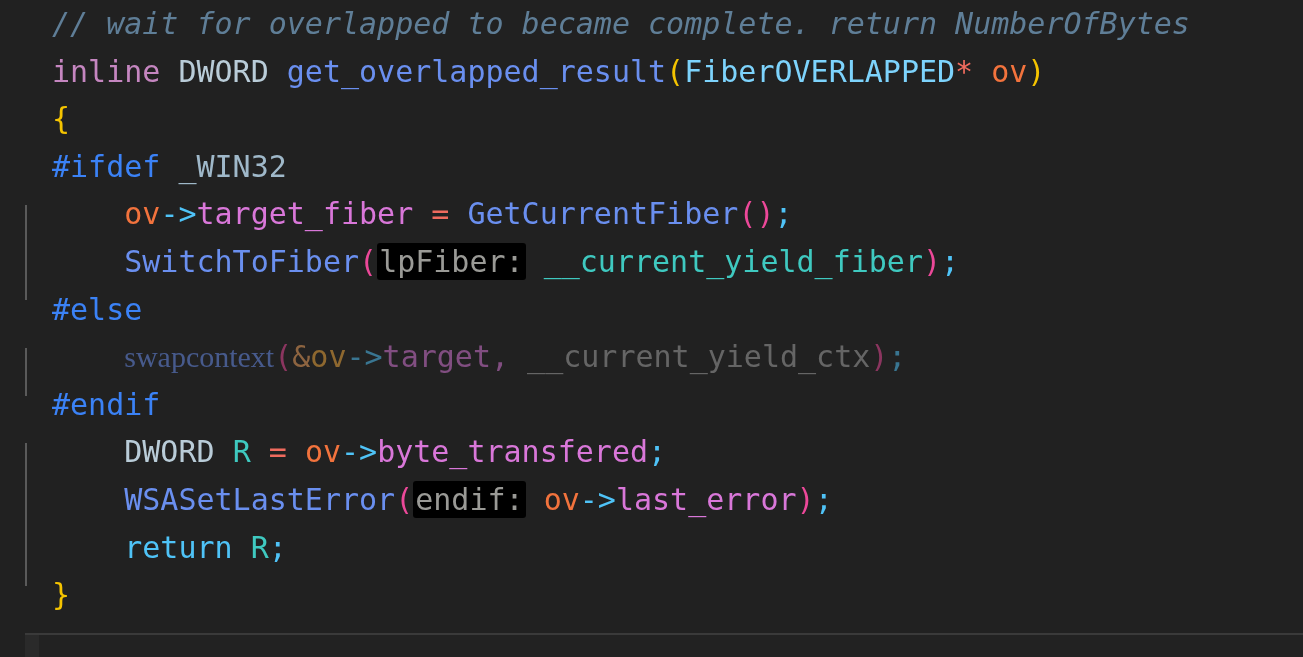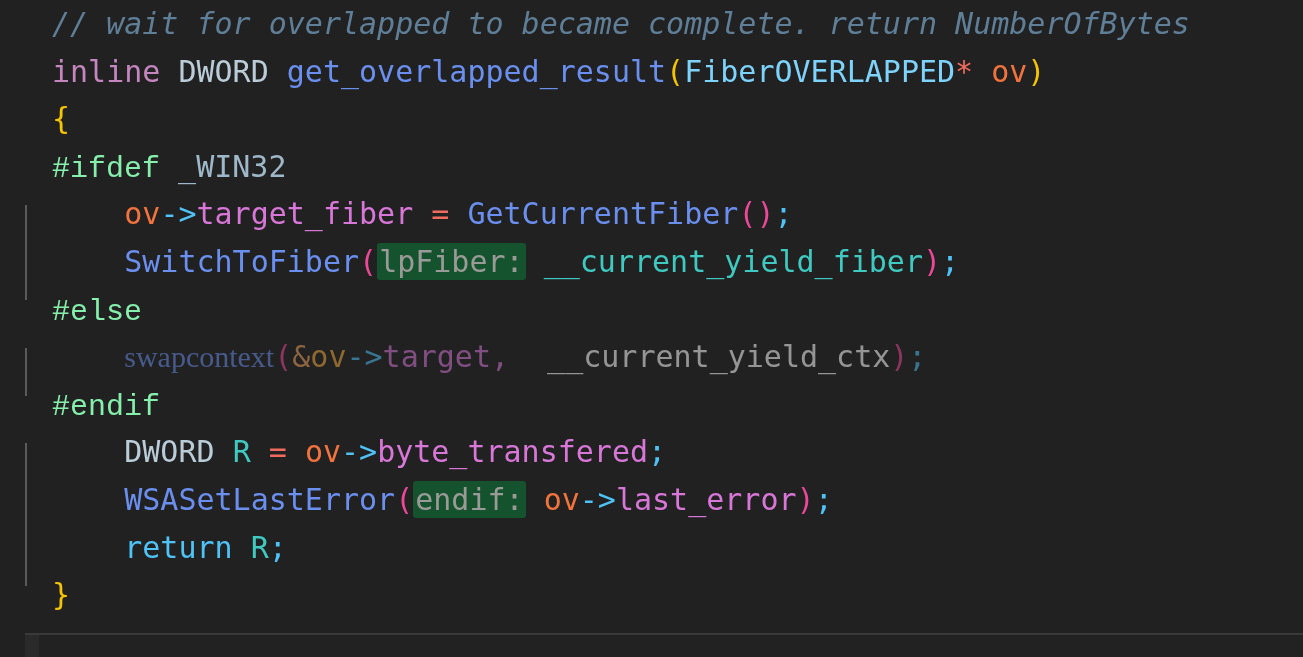--- a/index.html
+++ b/index.html
@@ -55,43 +55,43 @@
   .c-keyword   { color: #c586c0; }            
   .c-type      { color: #b9ccd8; }            
   .c-func      { color: #6a8fef; }            
   .c-class     { color: #7dd3fc; }            
   .c-op-red    { color: #f06b5e; }            
   .c-var       { color: #f2733d; }            
   .c-arrow     { color: #4fc3f7; }            
   .c-member    { color: #d977d9; }            
   .c-paren-y   { color: #f5c400; }            
   .c-paren-p   { color: #ec4899; }            
-  .c-preproc   { color: #86efac; font-family: Liberation Mono, monospace; }            
+  .c-preproc   { color: #3b82f6; }            
   .c-macro     { color: #9fb8c9; }            
   .c-global    { color: #3fc9c0; }            
   .c-semicolon { color: #4fc3f7; }
   .c-local     { color: #3fc9c0; }            
   .c-kw-ret    { color: #4fc3f7; }            
 
   
   .inlay {
-    background: #14532d;
+    background: #000000;
     color: #9a9a96;
     border-radius: 3px;
     padding: 1px 2px;
   }
 
   
   .dim { opacity: 0.52; }
   .dim .c-func    { color: #6a8fef; font-family: Liberation Serif, serif; }
   .dim .c-paren-p { color: #ec4899; }
   .dim .c-var     { color: #f2a93d; }
   .dim .c-arrow   { color: #4fc3f7; }
   .dim .c-member  { color: #d977d9; }
-  .dim .c-global  { color: #ffffff; margin-left: 20px; }
+  .dim .c-global  { color: #a3a3a3; }
   .dim .c-op-red  { color: #f0a25e; }
 
   
   #bottom-panel {
     position: absolute;
     left: 25px;
     top: 633px;
     width: 1278px;
     height: 24px;
     background: #222222;

